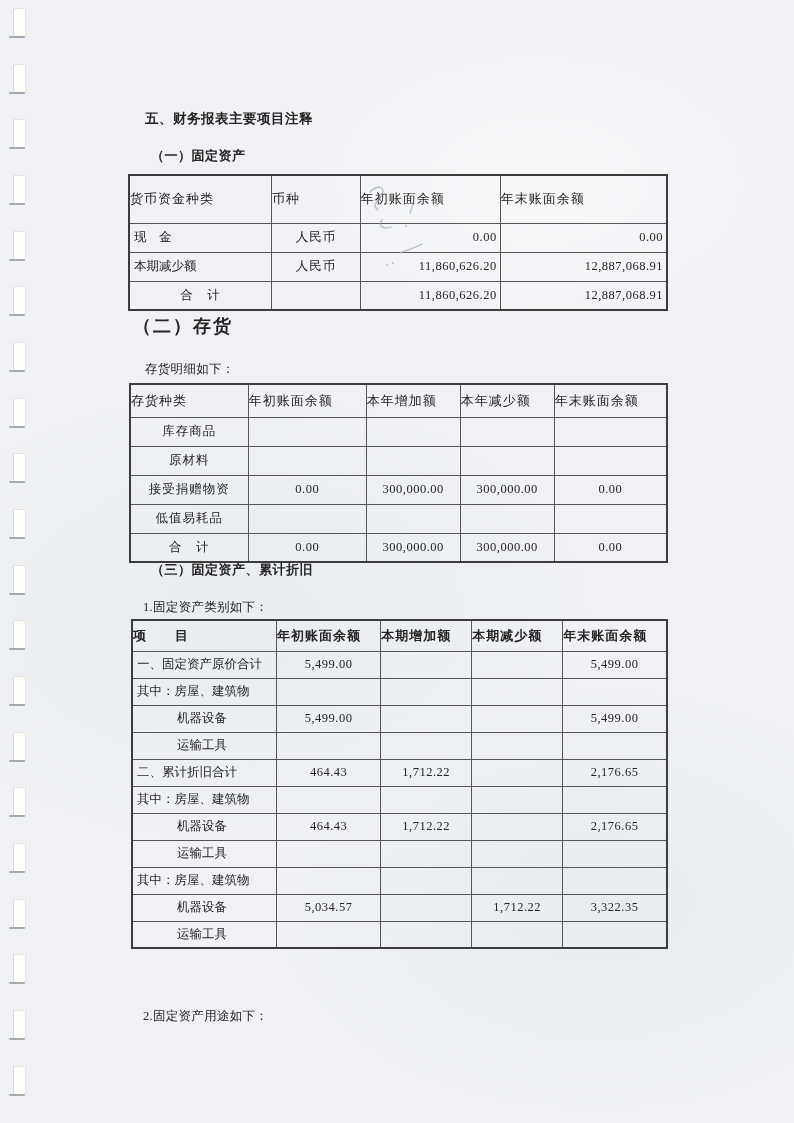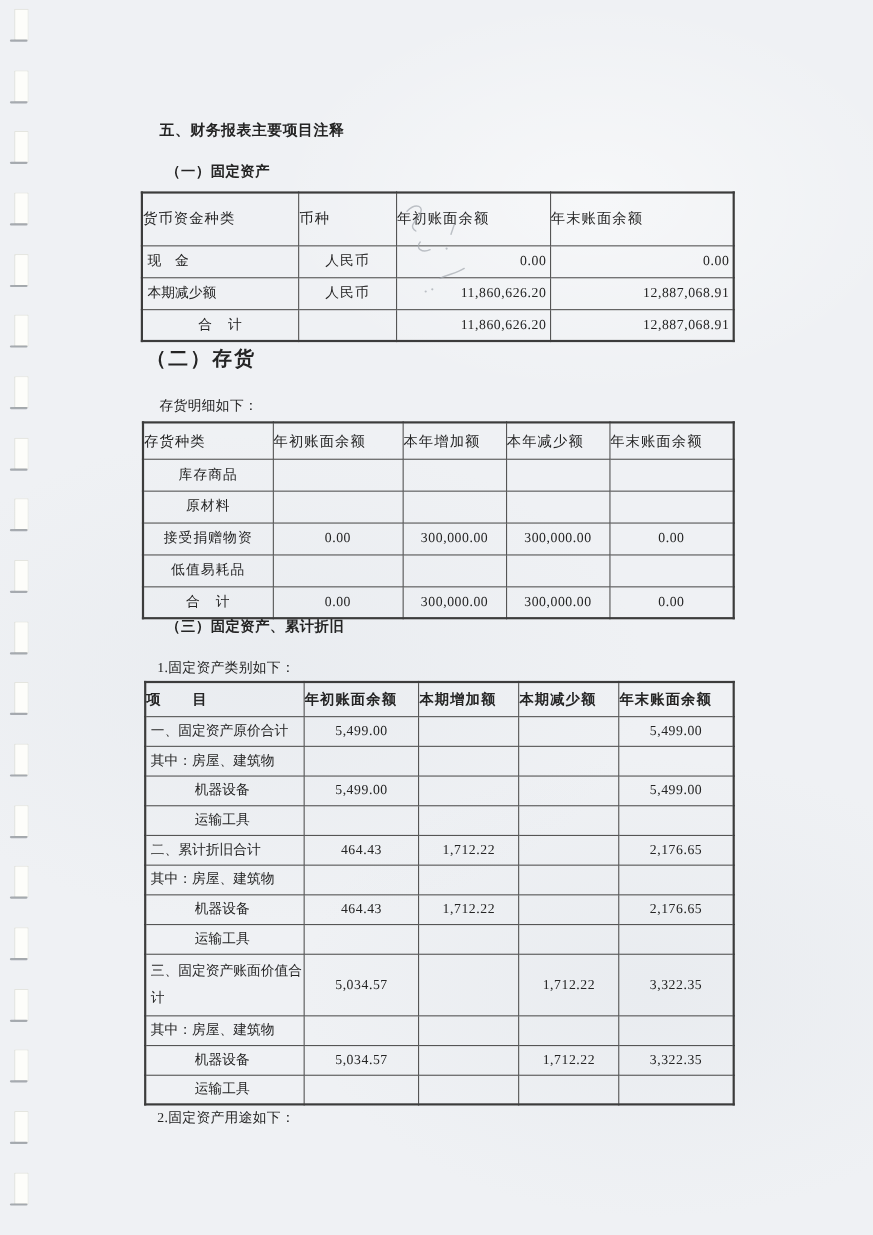--- a/index.html
+++ b/index.html
@@ -268,42 +268,35 @@
     <td class="num-center"></td>
     <td class="num-center">2,176.65</td>
   </tr>
   <tr>
     <td class="lab-indent2">运输工具</td>
     <td class="num-center"></td>
     <td class="num-center"></td>
     <td class="num-center"></td>
     <td class="num-center"></td>
   </tr>
-  <tr class="tall">
-    <td class="lab-left">三、固定资产账面价值合计</td>
+  <tr>
+    <td class="lab-left">其中：房屋、建筑物</td>
+    <td class="num-center"></td>
+    <td class="num-center"></td>
+    <td class="num-center"></td>
+    <td class="num-center"></td>
+  </tr>
+  <tr>
+    <td class="lab-indent2">机器设备</td>
     <td class="num-center">5,034.57</td>
     <td class="num-center"></td>
     <td class="num-center">1,712.22</td>
     <td class="num-center">3,322.35</td>
   </tr>
   <tr>
-    <td class="lab-left">其中：房屋、建筑物</td>
-    <td class="num-center"></td>
-    <td class="num-center"></td>
-    <td class="num-center"></td>
-    <td class="num-center"></td>
-  </tr>
-  <tr>
-    <td class="lab-indent2">机器设备</td>
-    <td class="num-center">5,034.57</td>
-    <td class="num-center"></td>
-    <td class="num-center">1,712.22</td>
-    <td class="num-center">3,322.35</td>
-  </tr>
-  <tr>
     <td class="lab-indent2">运输工具</td>
     <td class="num-center"></td>
     <td class="num-center"></td>
     <td class="num-center"></td>
     <td class="num-center"></td>
   </tr>
 </tbody>
   </table>
 
 <div class="abs note" style="left:143px; top:1008px">2.固定资产用途如下：</div>

